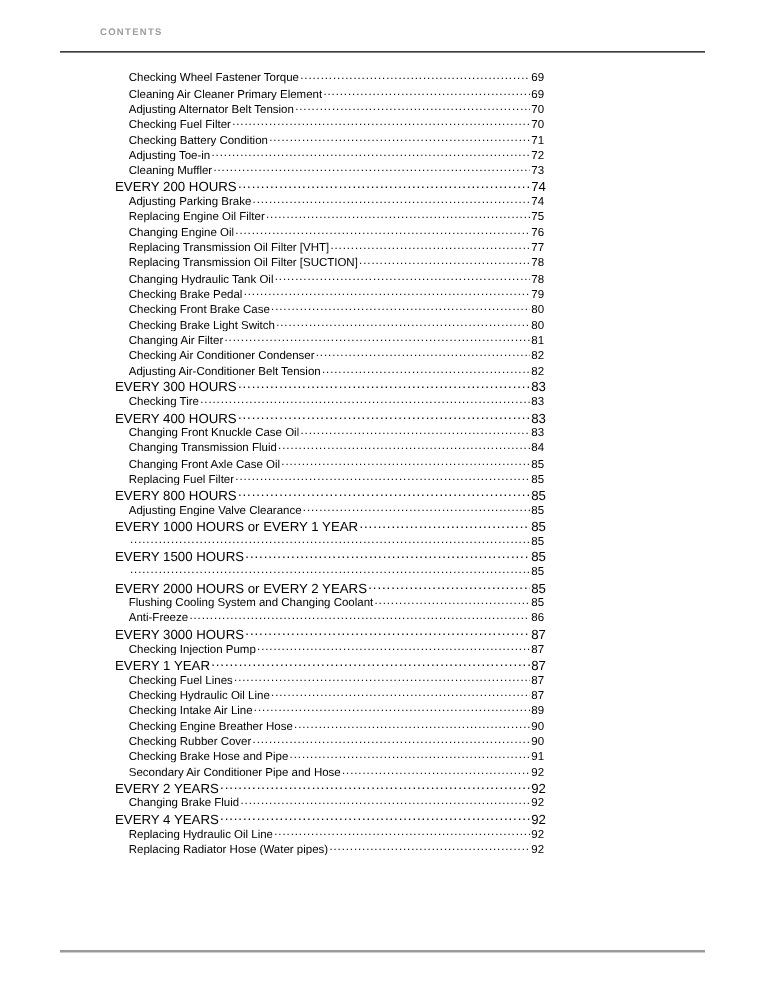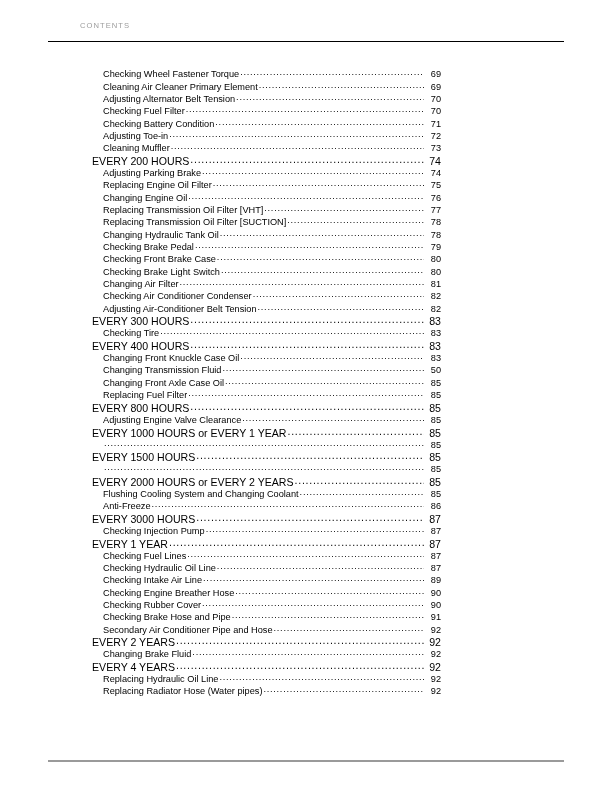--- a/index.html
+++ b/index.html
@@ -29,21 +29,21 @@
     top: 0;
     width: 612px;
   }
   .header-label {
     position: absolute;
     left: 80px;
     top: 21px;
     font-size: 7.6px;
     letter-spacing: 1.05px;
     color: #9c9c9c;
-    font-weight: 400;
+    font-weight: 700;
     white-space: nowrap;
   }
   .header-rule {
     position: absolute;
     left: 48px;
     top: 41px;
     width: 516px;
     height: 1.4px;
     background: #000000;
   }
@@ -57,21 +57,20 @@
     height: 2.2px;
     background: #9a9a9a;
   }
 
   
   .toc {
     position: absolute;
     left: 0;
     top: 56px;
     width: 520px;
-    margin-top: 12px;
   }
 
   .toc-row {
     display: flex;
     align-items: baseline;
     height: 12.35px;
     white-space: nowrap;
     overflow: hidden;
   }
 
@@ -95,21 +94,21 @@
     position: absolute;
     left: 0;
     bottom: 0;
     letter-spacing: 0.72px;
     color: #000000;
     white-space: nowrap;
   }
 
   .toc-page {
     flex: 0 0 auto;
-    text-align: right;
+    text-align: left;
     min-width: 16px;
   }
 
   
   .lvl1 {
     padding-left: 92px;
     padding-right: 79px;
     font-size: 10.6px;
   }
   .lvl1 .toc-leader::before { font-size: 10.6px; }
@@ -249,21 +248,21 @@
         <span class="toc-page">83</span>
       </div>
       <div class="toc-row lvl2">
         <span class="toc-title">Changing Front Knuckle Case Oil</span>
         <span class="toc-leader"></span>
         <span class="toc-page">83</span>
       </div>
       <div class="toc-row lvl2">
         <span class="toc-title">Changing Transmission Fluid</span>
         <span class="toc-leader"></span>
-        <span class="toc-page">50</span>
+        <span class="toc-page">84</span>
       </div>
       <div class="toc-row lvl2">
         <span class="toc-title">Changing Front Axle Case Oil</span>
         <span class="toc-leader"></span>
         <span class="toc-page">85</span>
       </div>
       <div class="toc-row lvl2">
         <span class="toc-title">Replacing Fuel Filter</span>
         <span class="toc-leader"></span>
         <span class="toc-page">85</span>

